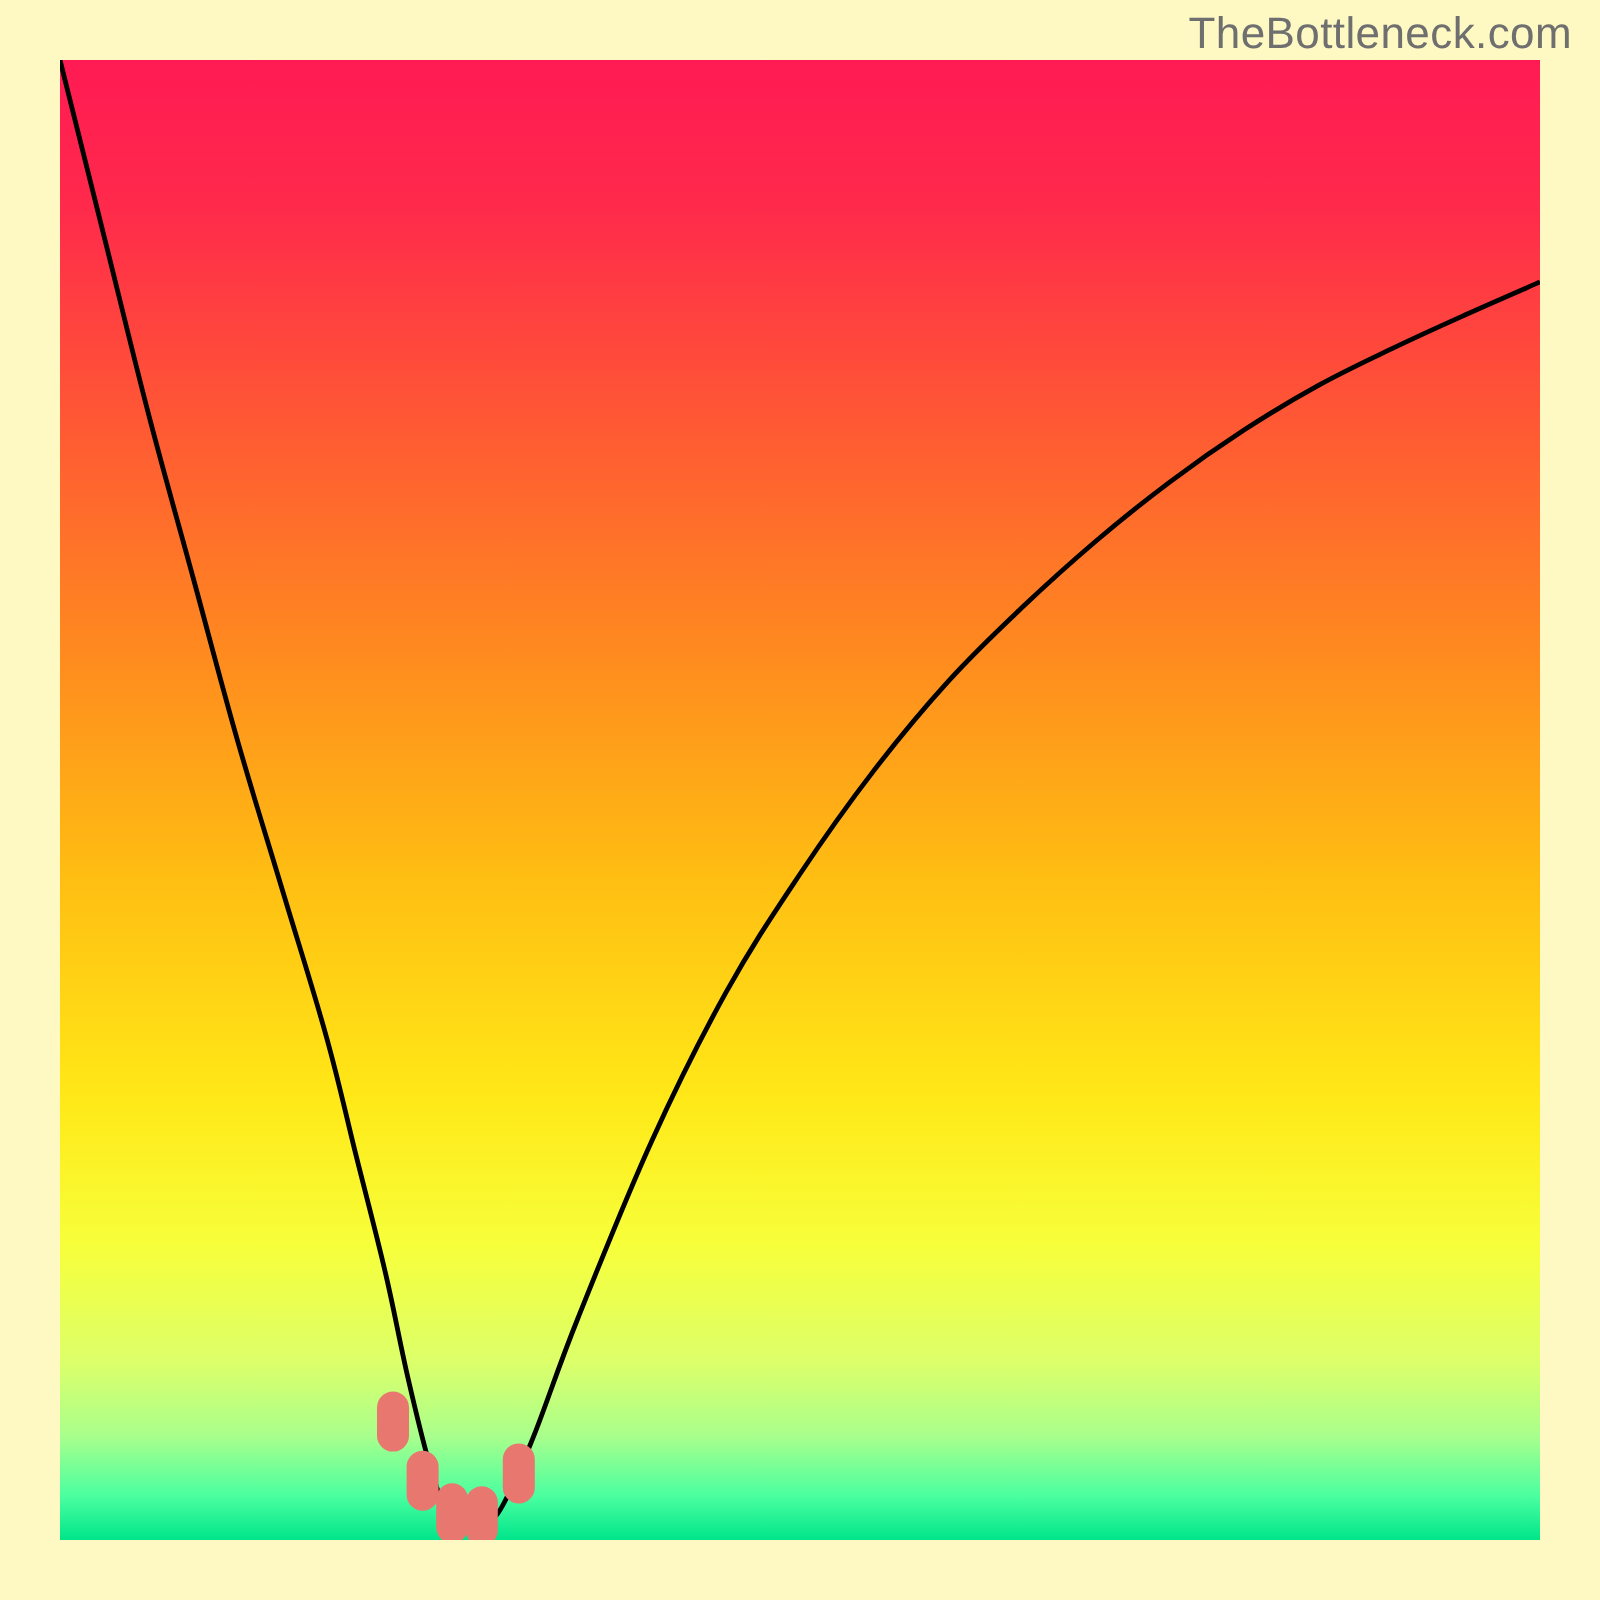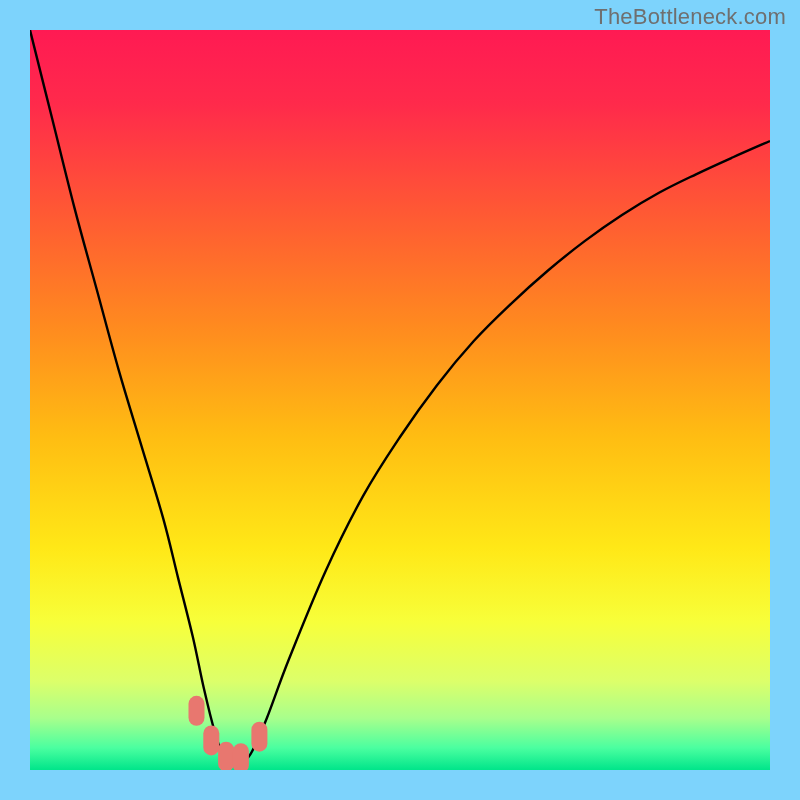--- a/index.html
+++ b/index.html
@@ -10,21 +10,21 @@
     background: #000;
     overflow: hidden;
     font-family: Arial, Helvetica, sans-serif;
   }
   .frame {
     position: absolute;
     left: 0;
     top: 0;
     width: 800px;
     height: 800px;
-    background: #7dd3fc;
+    background: #fef9c3;
   }
   .plot-area {
     position: absolute;
     left: 30px;
     top: 30px;
     width: 740px;
     height: 740px;
     overflow: hidden;
   }
   .gradient {

